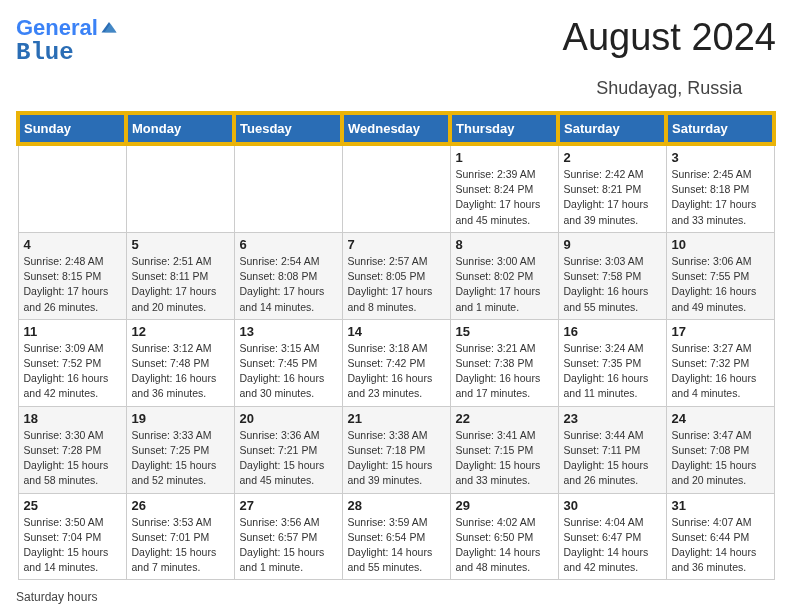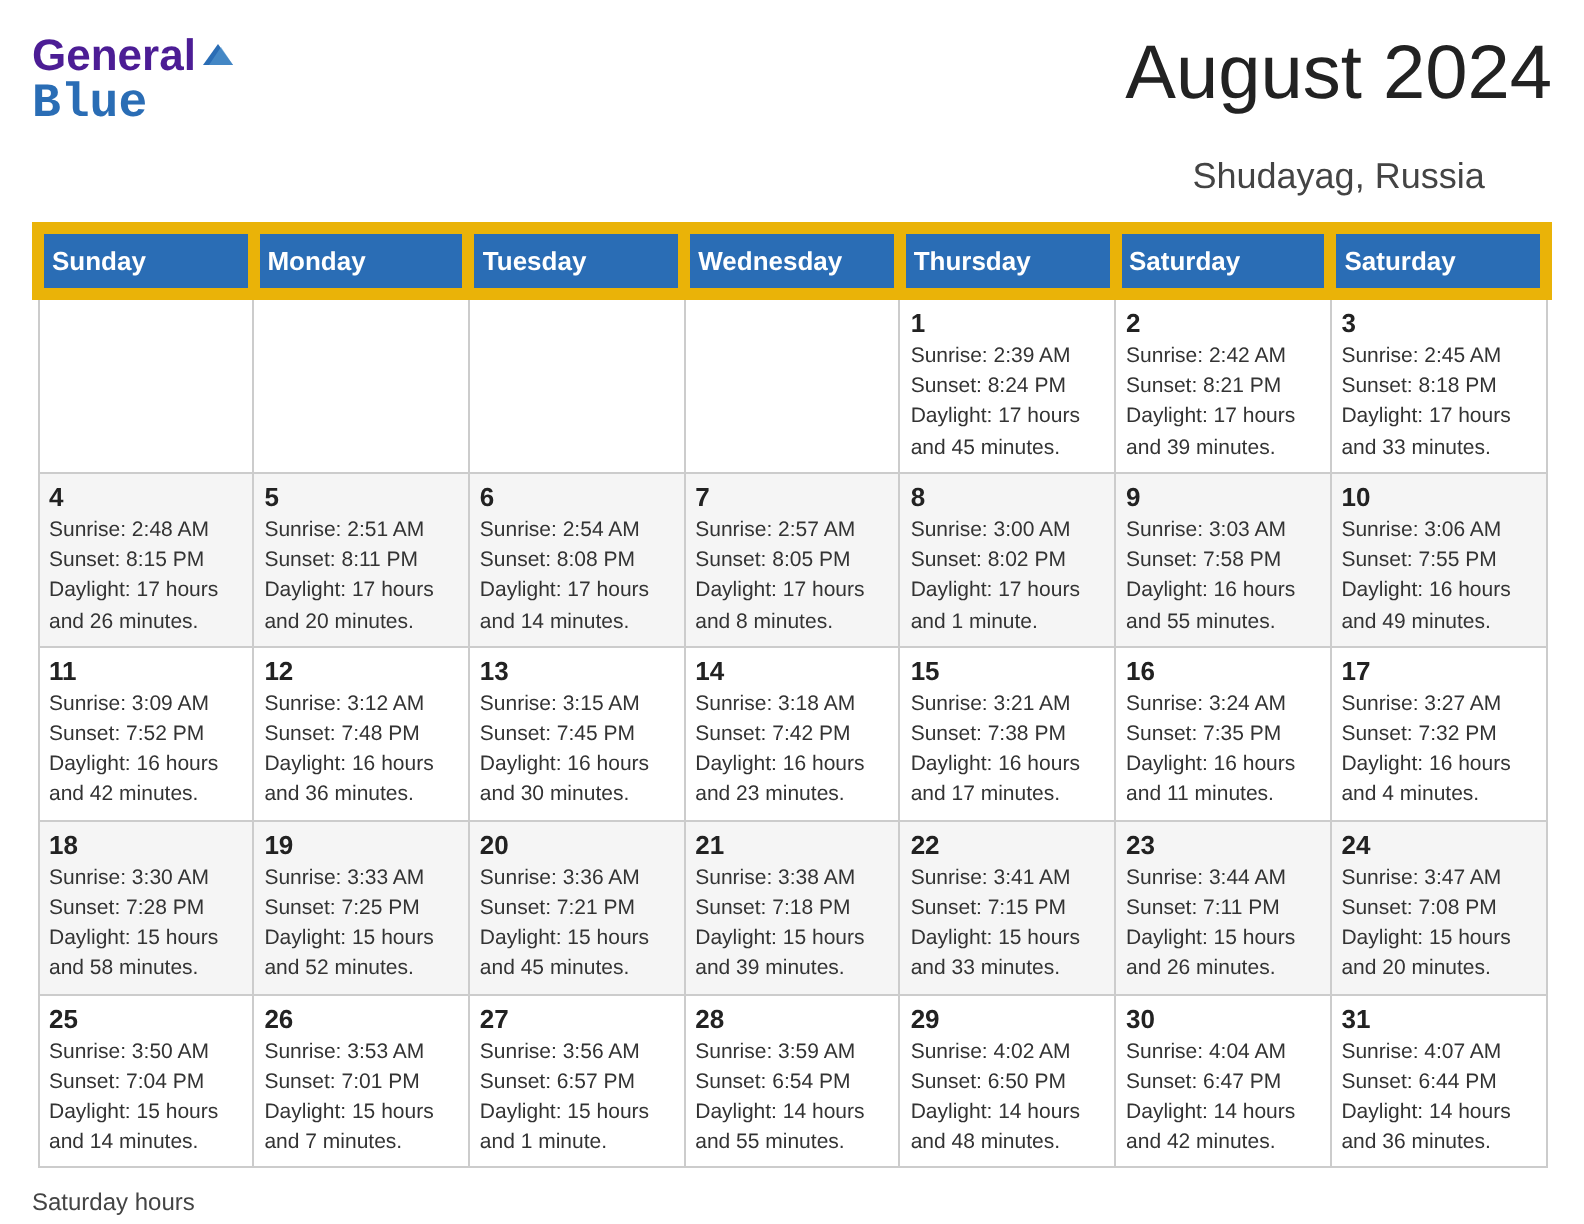--- a/index.html
+++ b/index.html
@@ -21,21 +21,21 @@
       flex-direction: column;
       line-height: 1.1;
     }
     .logo-top {
       display: flex;
       align-items: center;
     }
     .logo-text-general {
       font-size: 22px;
       font-weight: bold;
-      color: #4c1d95;
+      color: #3b82f6;
     }
     .logo-text-blue {
       font-size: 24px;
       font-weight: bold;
       color: #2a6db5;
       font-family: Liberation Mono, monospace;
     }
     .logo-icon {
       margin-left: 2px;
       width: 18px;
@@ -59,21 +59,21 @@
       border-collapse: collapse;
       font-size: 11px;
     }
     .calendar th {
       background: #2a6db5;
       color: #fff;
       padding: 6px 4px;
       text-align: left;
       font-size: 13px;
       font-weight: bold;
-      border: 6px solid #eab308;
+      border: 4px solid #eab308;
     }
     .calendar td {
       border: 1px solid #ccc;
       vertical-align: top;
       padding: 4px 5px;
       width: calc(100% / 7);
       min-height: 80px;
       background: #fff;
     }
     .calendar tr:nth-child(even) td {

